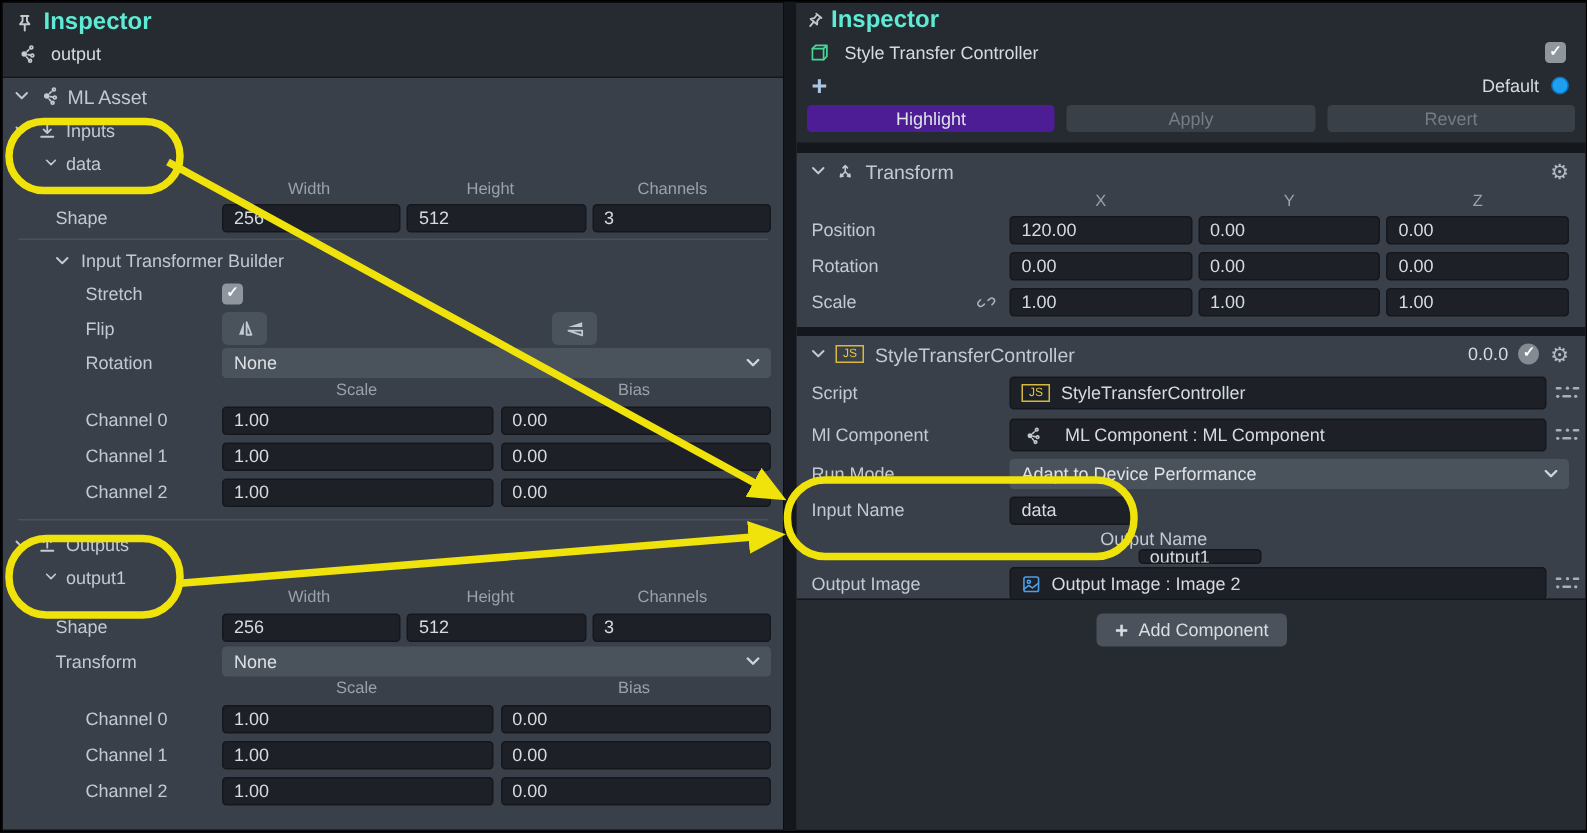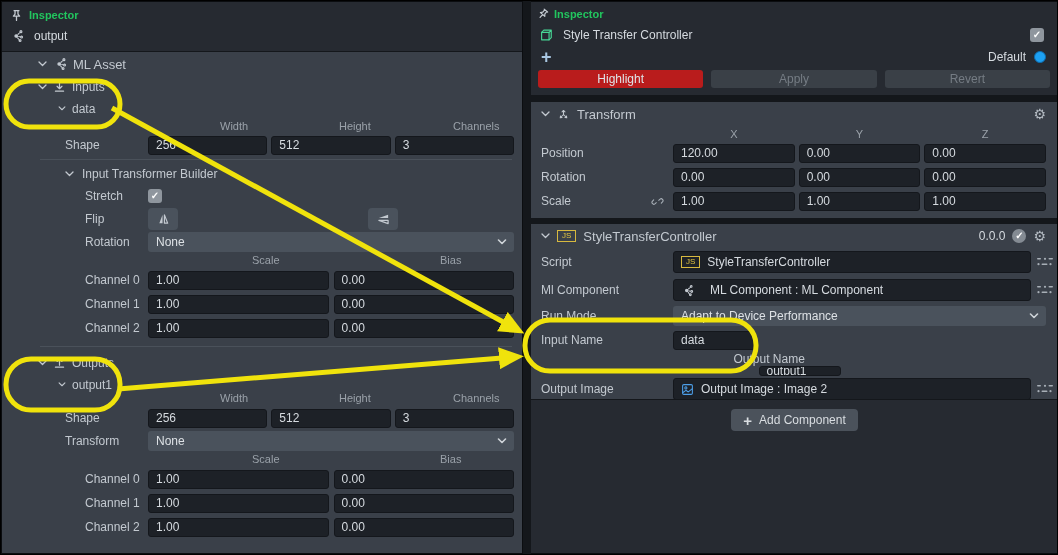--- a/index.html
+++ b/index.html
@@ -8,53 +8,53 @@
   .panel{position:absolute;top:1px;bottom:1px;background:#3a4049;overflow:hidden;}
   .left-panel{left:1px;width:521px;border-right:1px solid #0b0d10;}
   .right-panel{left:530px;width:527px;}
   .splitter{position:absolute;top:0;bottom:0;left:522px;width:8px;background:#14171b;}
 
   .phead{background:#262a31;border-bottom:1px solid #14171b;}
   .row{display:flex;align-items:center;}
   .lbl{color:#c3c9d0;font-size:12px;white-space:nowrap;}
   .val{color:#d6dbe0;font-size:12px;white-space:nowrap;}
   .dim{color:#9aa1a9;font-size:11px;}
-  .bold{font-weight:bold;color:#22c55e;font-size:11px;}
+  .bold{font-weight:bold;color:#5eead4;font-size:16px;}
 
   .icon{display:inline-flex;align-items:center;justify-content:center;flex:none;color:#c3c9d0;}
   .icon svg{stroke:currentColor;fill:none;stroke-width:1.3;stroke-linecap:round;stroke-linejoin:round;}
 
   .field{background:#1d2127;border:1px solid #14171c;border-radius:3px;height:19px;display:flex;align-items:center;padding:0 7px;color:#d6dbe0;font-size:12px;overflow:hidden;white-space:nowrap;}
   .dropdown{background:#4a525c;border-radius:3px;height:20px;display:flex;align-items:center;padding:0 8px;color:#dde1e5;font-size:12px;position:relative;}
   .dropdown .dd-chev{position:absolute;right:7px;color:#cfd4d9;}
   .checkbox{width:14px;height:14px;border-radius:3px;background:#8f969e;color:#fff;font-size:10px;line-height:14px;text-align:center;font-weight:bold;}
   .checkbox.round{border-radius:50%;background:#848b93;}
   .gear{font-size:14px;color:#b3bac2;line-height:1;}
 
   
-  .lp-body{position:relative;padding-left:28px;}
+  .lp-body{position:relative;}
   .lrow{display:flex;align-items:center;height:22px;padding-left:35px;}
   .tree{padding-left:8px;gap:6px;}
   .tree2{padding-left:28px;gap:6px;}
   .sub{padding-left:55px;}
   .lfields{position:absolute;left:146px;width:366px;display:flex;gap:4px;}
   .colheads{position:relative;height:15px;}
   .colheads .dim{position:absolute;top:1px;}
   .divline{height:1px;background:#4a515a;margin:3px 10px 3px 10px;}
   .fieldgrow{flex:1;}
   .iconbtn{background:#4a525c;border-radius:4px;width:30px;height:22px;display:flex;align-items:center;justify-content:center;}
   .js-badge{border:1px solid #d7b93f;color:#e5c63f;font-size:8px;font-weight:normal;border-radius:0;padding:0px 4px;line-height:10px;flex:none;}
 
   
   .rrow{display:flex;align-items:center;padding-left:10px;position:relative;}
   .rlabel{width:132px;flex:none;}
   .rfields{display:flex;gap:4px;flex:1;margin-right:12px;}
   .picker{width:18px;height:14px;flex:none;margin-left:5px;margin-right:4px;color:#a8afb7;}
   .btn{border-radius:3px;height:18px;display:flex;align-items:center;justify-content:center;font-size:12px;}
-  .btn.lit{background:#b91c1c;color:#dfe3e7;}
+  .btn.lit{background:#4c1d95;color:#dfe3e7;}
   .btn.dimmed{background:#3a4047;color:#757c84;}
   .addbtn{background:#4b525b;border-radius:4px;height:22px;padding:0 12px;display:inline-flex;align-items:center;gap:7px;color:#d9dde1;font-size:12px;}
   .bluedot{width:12px;height:12px;border-radius:50%;background:#1da0f2;border:1px solid #0d6db0;}
   .annotations{position:absolute;left:0;top:0;pointer-events:none;}
   .secgap{height:6px;background:#14171b;}
 </style>
 </head>
 <body>
 
 <div class="window">

